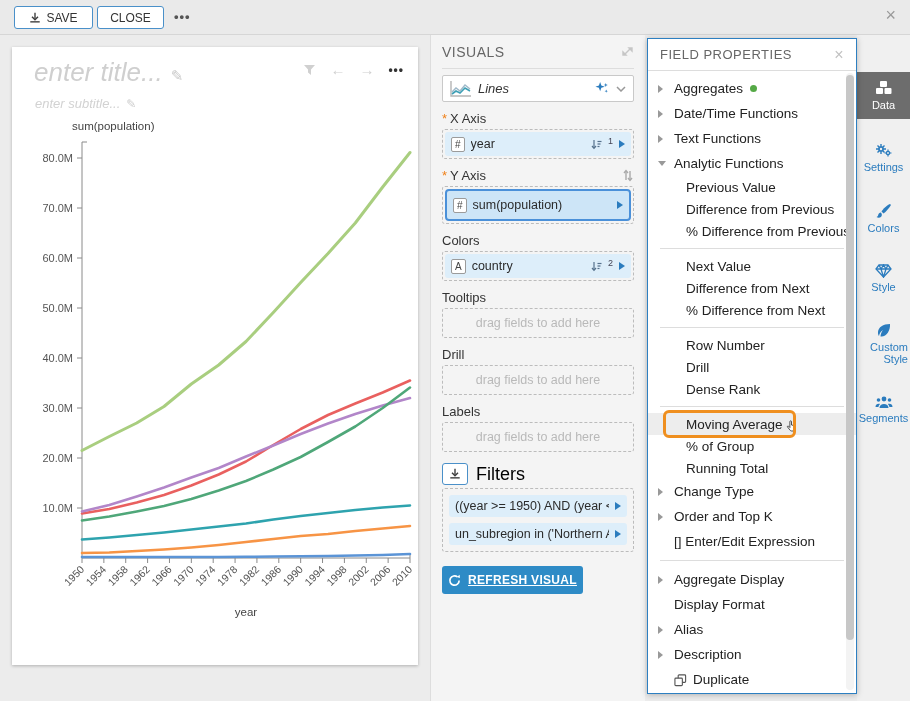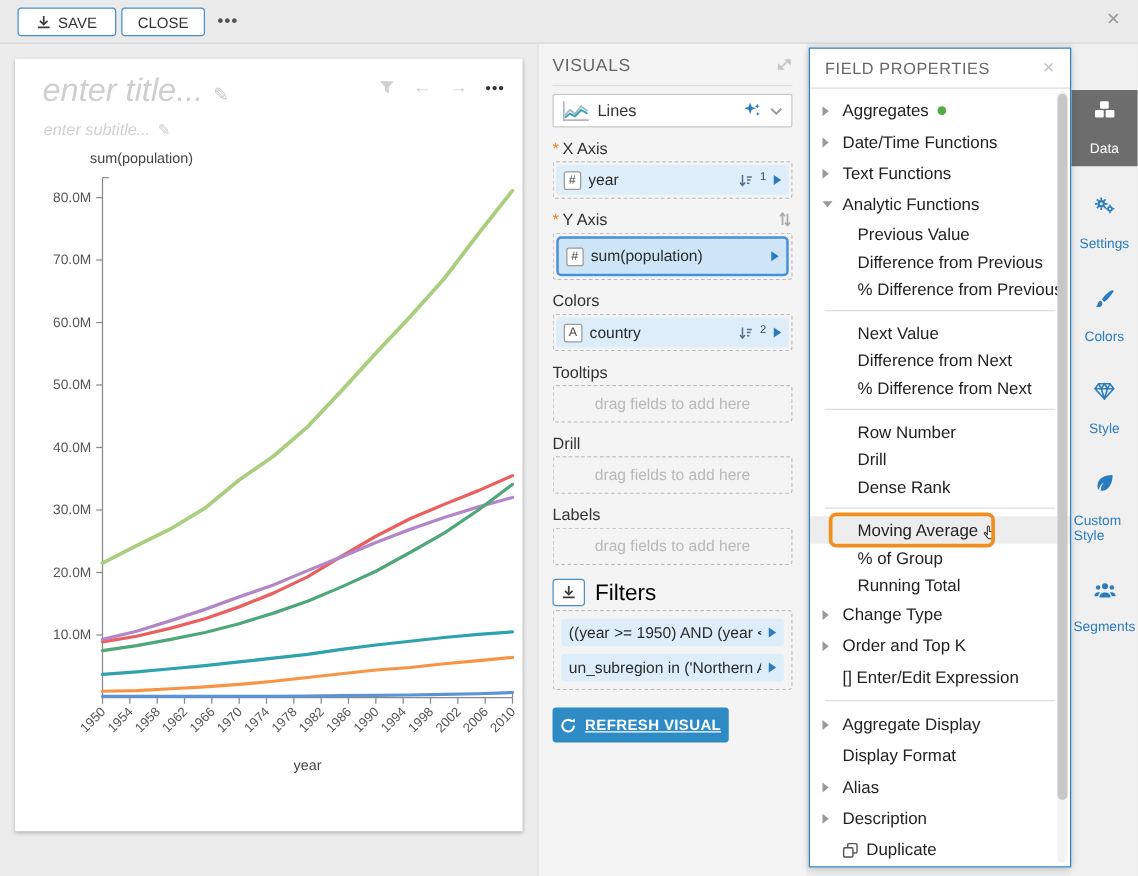--- a/index.html
+++ b/index.html
@@ -26,21 +26,21 @@
   .chart-head-icons .ghost { color:#d0d0d0; font-size:15px; cursor:pointer; }
   .chart-head-icons .dots { color:#333; font-weight:bold; font-size:12px; letter-spacing:1px; cursor:pointer; }
   .chart-svg-wrap { position:absolute; left:8px; top:71px; }
 
   
   .visuals { position:absolute; left:430px; top:35px; width:215px; height:666px; background:#f4f4f4; border-left:1px solid #ddd; padding:0 11px; }
   .vis-header { height:34px; display:flex; align-items:center; justify-content:space-between; border-bottom:1px solid #ddd;
                 font-size:14px; color:#666; letter-spacing:.5px; }
   .vis-select { margin-top:6px; height:27px; background:#fff; border:1px solid #c9c9c9; border-radius:2px;
                 display:flex; align-items:center; padding:0 7px; gap:6px; cursor:pointer; }
-  .vis-select .lbl { font-size:13px; color:#333; flex:1; }
+  .vis-select .lbl { font-size:13px; color:#333; flex:1;font-style:italic; }
   .sec-label { margin-top:9px; height:15px; font-size:13px; color:#333; display:flex; align-items:center; }
   .sec-label .req { color:#f08119; margin-right:3px; }
   .sec-label .spacer { flex:1; }
   .dropzone { margin-top:3px; border:1px dashed #bcbcbc; border-radius:3px; padding:2px; }
   .dropzone.empty { height:30px; display:flex; align-items:center; justify-content:center; color:#b9b9b9; font-size:12.5px; }
   .pill { height:24px; background:#ddeefa; border-radius:3px; display:flex; align-items:center; padding:0 6px; gap:6px; cursor:pointer; }
   .pill .ptext { font-size:12.5px; color:#2b2b2b; flex:1; white-space:nowrap; overflow:hidden; }
   .typebox { background:#fff; border:1px solid #9b9b9b; border-radius:2px; font-size:10px; color:#444; padding:0 3px; line-height:13px; }
   .caret-r { width:0; height:0; border-left:6px solid #2b7cbe; border-top:4px solid transparent; border-bottom:4px solid transparent; }
   .sortnum { font-size:9px; color:#445; position:relative; top:-3px; }
@@ -69,22 +69,22 @@
   .fp-divider { height:1px; background:#ddd; margin:6px 12px 6px 12px; }
   .fp-item.hovered { background:#ededed; }
   .hl-box { position:absolute; left:15px; top:-3px; width:133px; height:28px; border:3px solid #ef8f1f; border-radius:6px; pointer-events:none; }
   .hand { margin-left:2px; position:relative; top:3px; }
   .dup-icon { margin-right:6px; position:relative; top:1px; }
   .fp-scroll { position:absolute; right:2px; top:34px; width:8px; height:617px; background:#f3f3f3; border-radius:4px; }
   .fp-thumb { position:absolute; left:0; top:2px; width:8px; height:565px; background:#c7c7c7; border-radius:4px; }
 
   
   .sidebar { position:absolute; left:857px; top:35px; width:53px; height:666px; background:#f0f0f0; }
-  .side-tab { width:53px; display:flex; flex-direction:column; align-items:center; gap:17px; padding:8px 2px; cursor:pointer;
-              color:#2b7cbe; font-size:11px; text-align:left; line-height:12px; }
+  .side-tab { width:53px; display:flex; flex-direction:column; align-items:center; gap:3px; padding:8px 2px; cursor:pointer;
+              color:#2b7cbe; font-size:11px; text-align:right; line-height:12px; }
   .side-tab.active { background:#6d6d6d; color:#fff; }
   .side-tab + .side-tab { margin-top:14px; }
   .side-tab.active + .side-tab { margin-top:16px; }
 
   svg { display:block; }
 </style>
 </head>
 <body>
 
 <div id="app">

